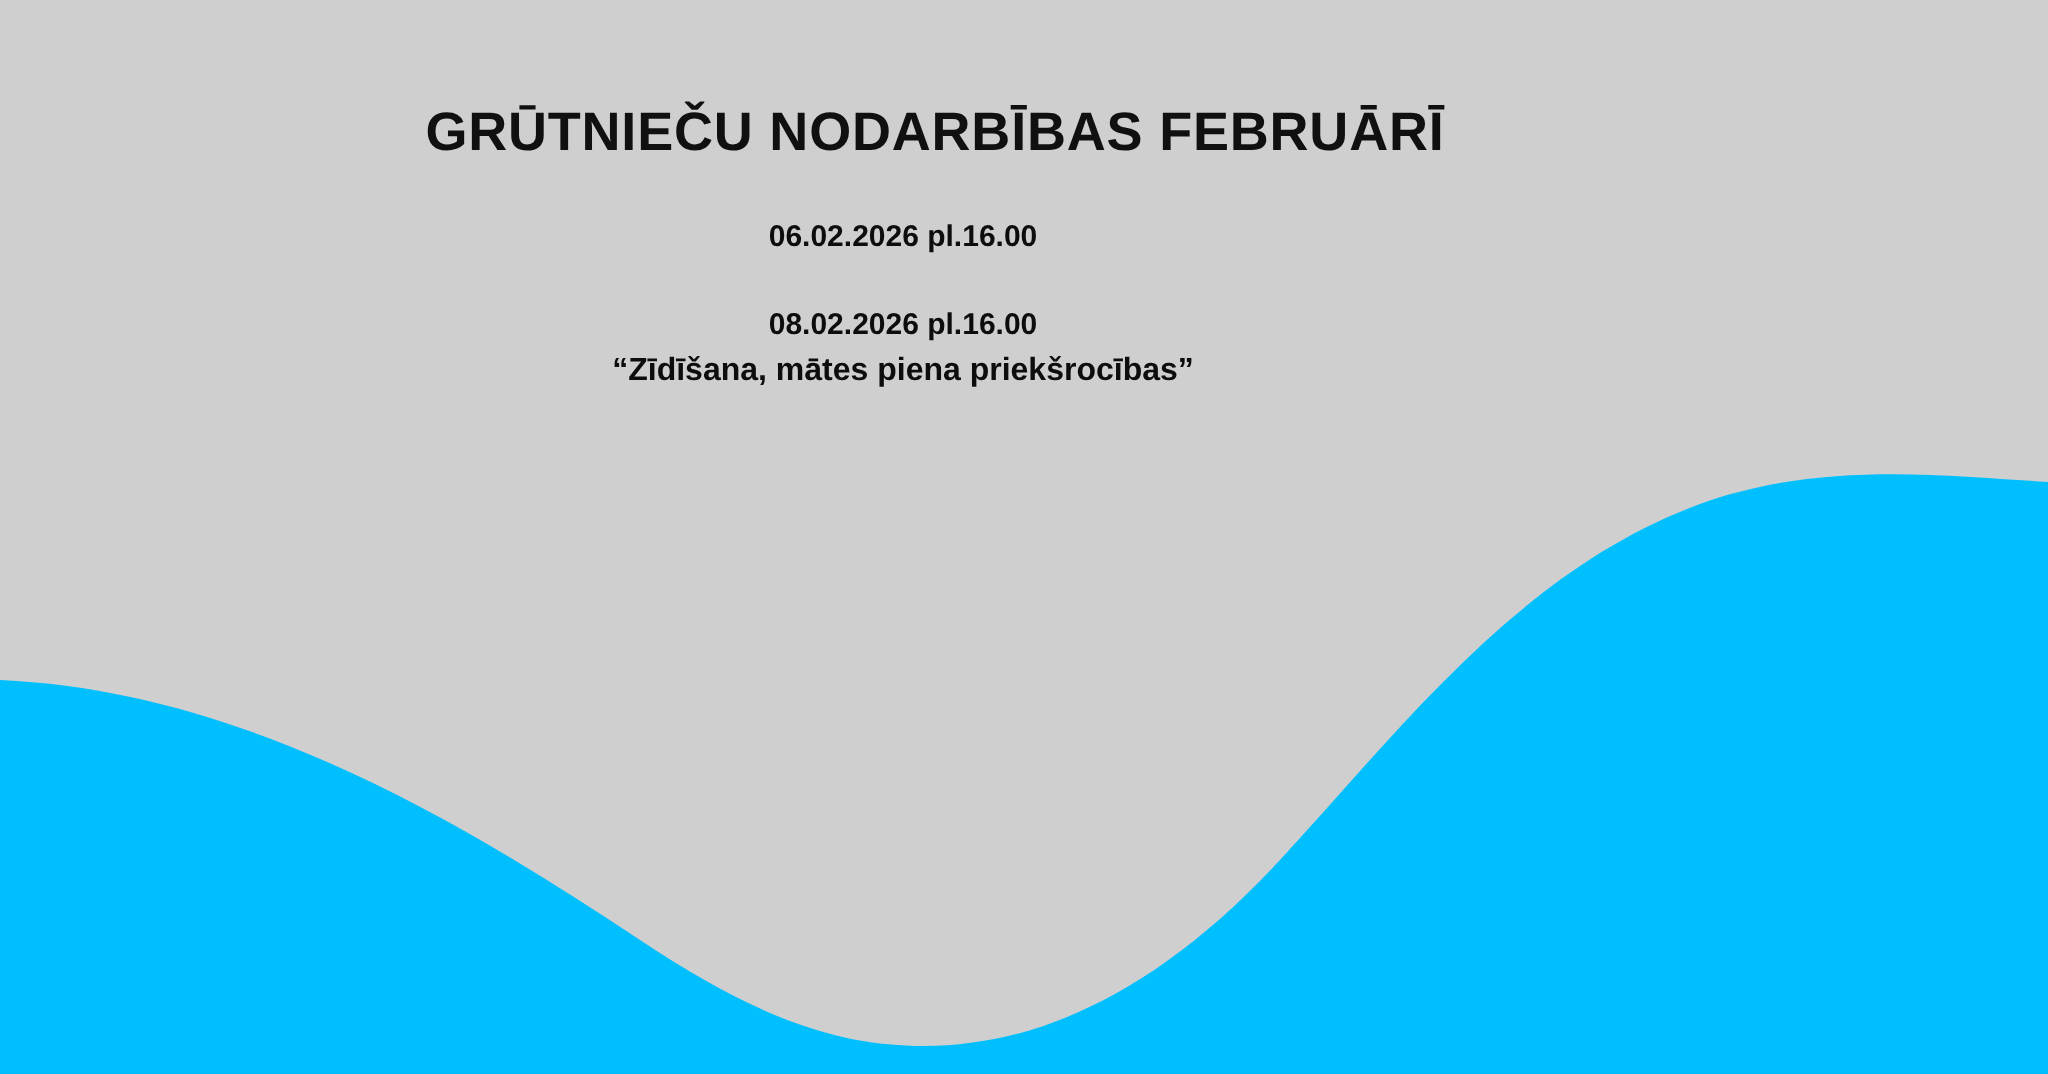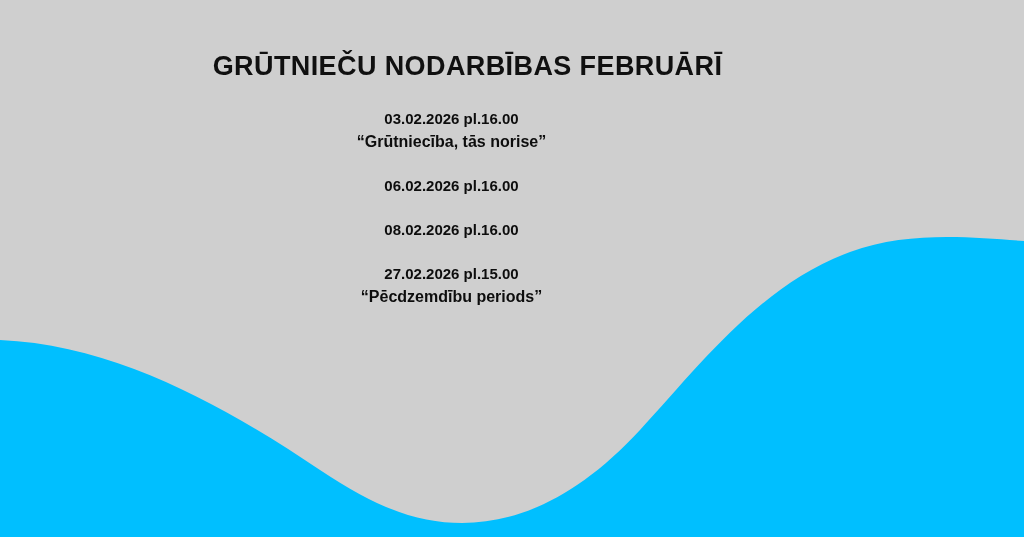--- a/index.html
+++ b/index.html
@@ -91,36 +91,29 @@
              L 0 537
              Z" fill="#00bfff"></path>
   </svg>
 
   <div class="content">
 
     <h1 class="poster-title">GRŪTNIEČU NODARBĪBAS FEBRUĀRĪ</h1>
 
     <div class="events">
 
-      <div class="event">
-        <div class="event-date">03.02.2026 pl.16.00</div>
-        <div class="event-topic">“Grūtniecība, tās norise”</div>
-      </div>
 
       <div class="event">
         <div class="event-date">06.02.2026 pl.16.00</div>
       </div>
 
       <div class="event">
         <div class="event-date">08.02.2026 pl.16.00</div>
+        <div class="event-topic">“Zīdīšana, mātes piena priekšrocības”</div>
       </div>
 
       <div class="event">
       </div>
 
-      <div class="event">
-        <div class="event-date">27.02.2026 pl.15.00</div>
-        <div class="event-topic">“Pēcdzemdību periods”</div>
-      </div>
 
     </div>
   </div>
 </div>
 
 </body></html>

